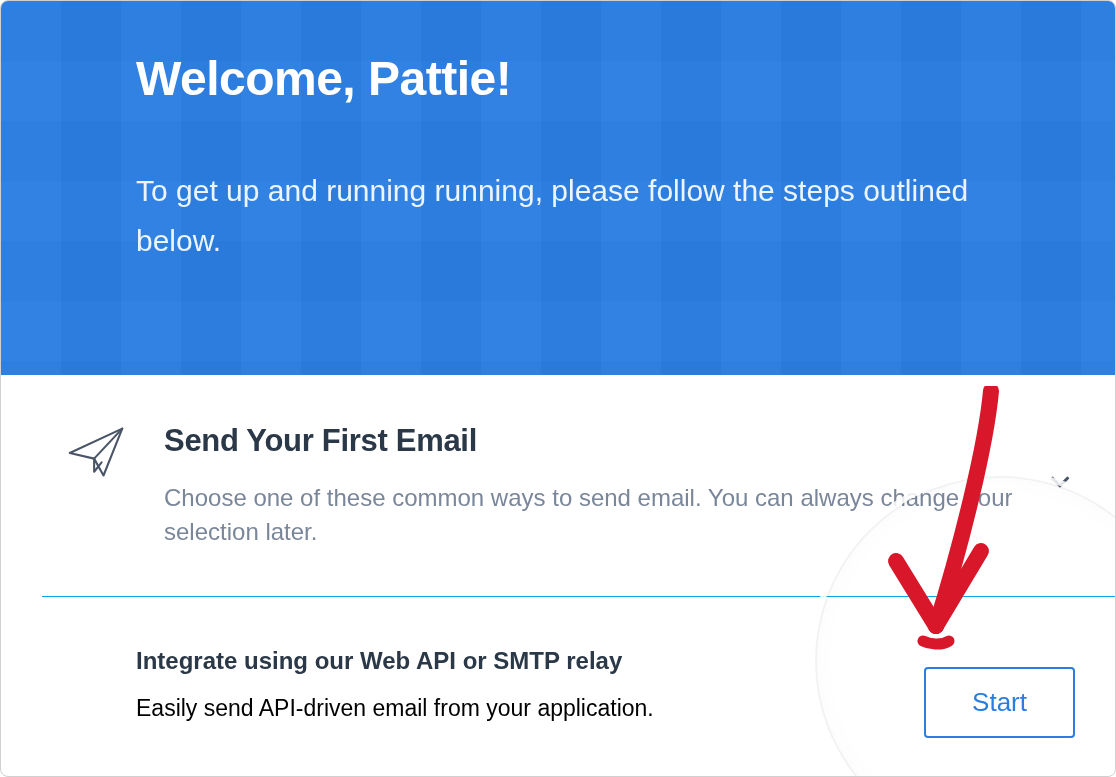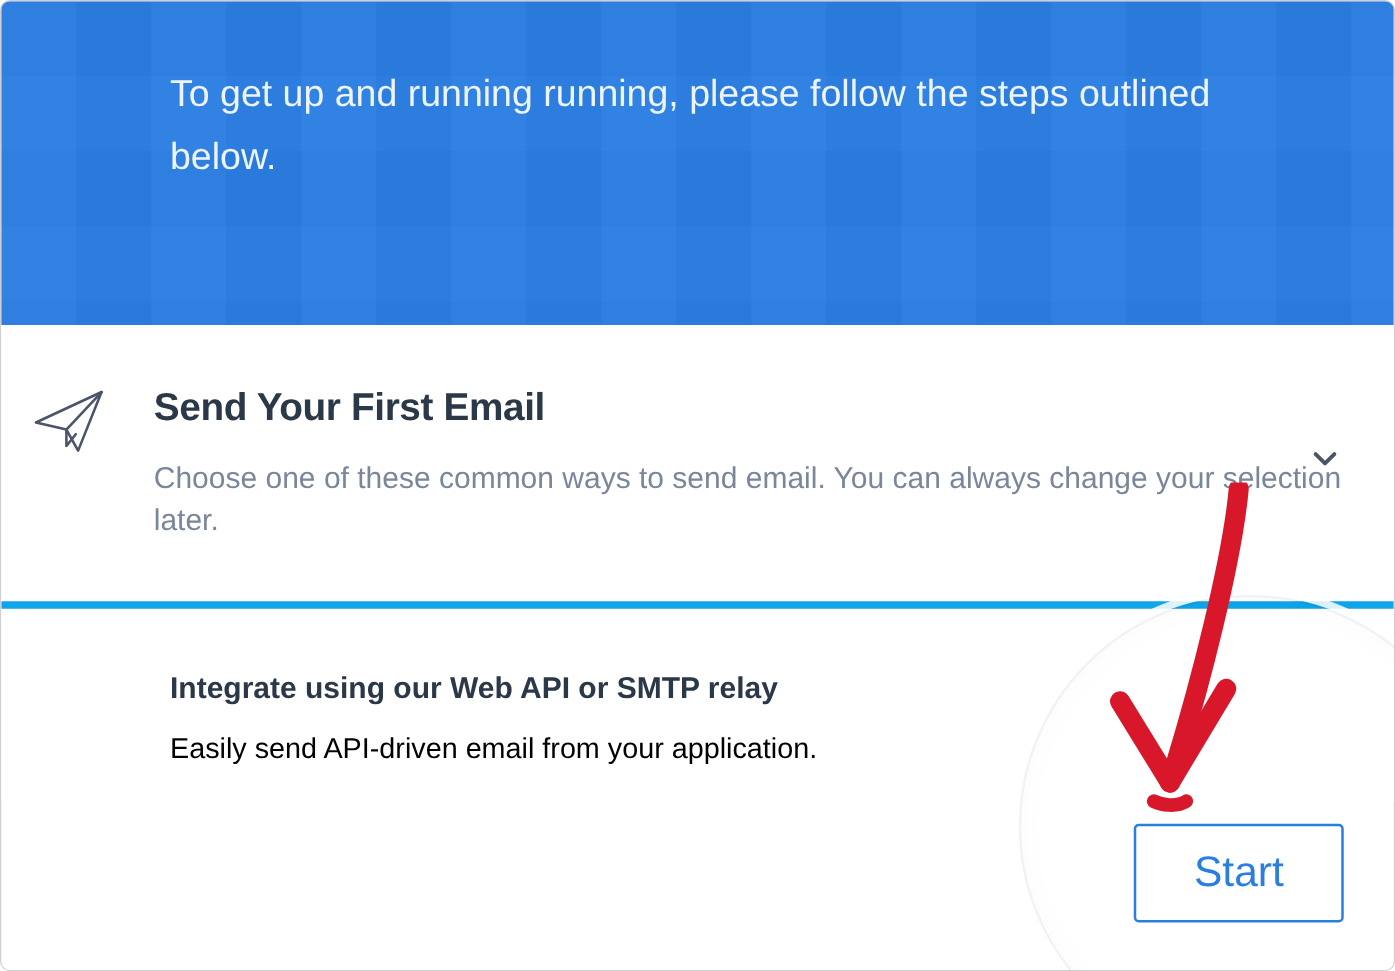--- a/index.html
+++ b/index.html
@@ -43,21 +43,22 @@
       font-weight: 400;
       line-height: 1.65;
       color: #ecf4fd;
     }
     .section {
       background: #fff;
       padding: 48px 30px 48px 18px;
       display: flex;
       align-items: flex-start;
       position: relative;
-      border-bottom: 6px solid #0ea5e9;
+      border-bottom: 1px solid #0ea5e9;
+      margin-left: 41px;
     }
     .section-icon {
       flex-shrink: 0;
       width: 72px;
       height: 72px;
       margin-right: 32px;
       color: #4a5568;
     }
     .section-body {
       flex: 1;
@@ -97,21 +98,21 @@
       margin-bottom: 20px;
     }
     .option-desc {
       font-size: 23px;
       color: #000000;
     }
     .start-btn {
       background: #fff;
       border: 2px solid #2a7de1;
       color: #2a7de1;
-      font-size: 34px;
+      font-size: 26px;
       font-weight: 400;
       padding: 18px 46px;
       border-radius: 4px;
       cursor: pointer;
       font-family: inherit;
       position: absolute;
       right: 40px;
       bottom: 38px;
     }
     .spotlight {
@@ -131,20 +132,21 @@
       left: 840px;
       pointer-events: none;
       z-index: 10;
     }
   </style>
 </head>
 <body>
 
 <div class="container">
   <div class="hero">
+    <h1 class="hero-title">Welcome, Pattie!</h1>
     <p class="hero-subtitle">To get up and running running, please follow the steps outlined below.</p>
   </div>
 
   <div class="section">
     <div class="section-icon">
       <svg viewBox="0 0 64 64" width="72" height="60" fill="none" stroke="#4a5568" stroke-width="2.2" stroke-linejoin="round" stroke-linecap="round">
         <path d="M4 32 L60 6 L40 56 L30 38 Z"></path>
         <path d="M30 38 L60 6"></path>
         <path d="M30 38 L30 52 L38 42"></path>
       </svg>

